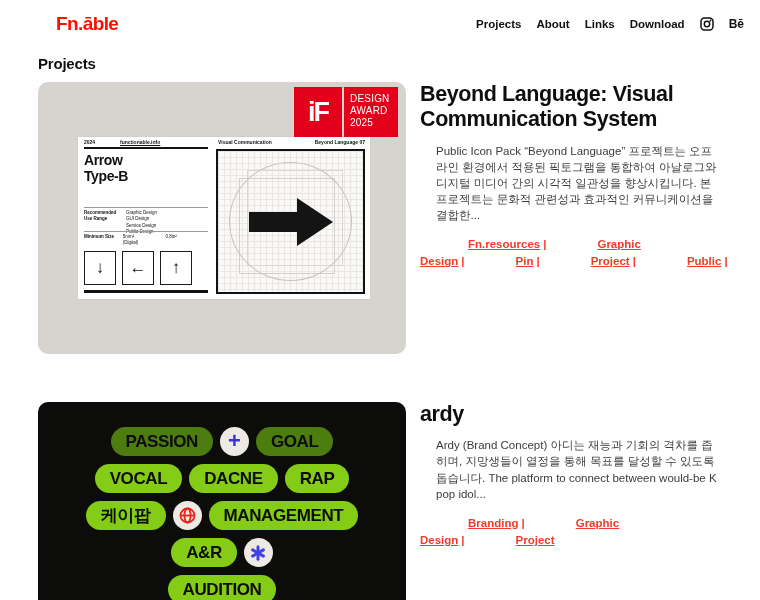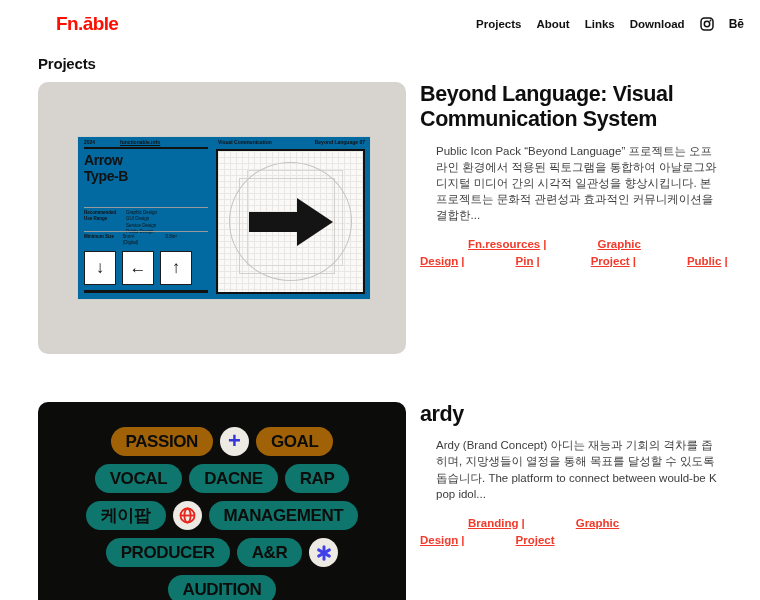--- a/index.html
+++ b/index.html
@@ -23,21 +23,21 @@
   .row.first { margin-bottom:48px; }
   .card { flex:0 0 368px; width:368px; border-radius:10px; position:relative; cursor:pointer; }
   .card1 { height:272px; background:#d7d4d0; }
   .info { flex:1; max-width:330px; padding-right:14px; }
   .proj-title { font-size:21.5px; font-weight:bold; line-height:1.18; letter-spacing:-0.4px; margin:0 0 10px; color:#0e0e0e; }
   .desc { font-size:11.5px; line-height:1.4; color:#3c3c3c; margin:0 16px 13px; }
   .tags { font-size:11.5px; font-weight:bold; color:#f23a2a; line-height:1.5; }
   .tag { color:#f23a2a; text-decoration:underline; cursor:pointer;padding-left:48px; }
   .tag-sep { margin:0 3px; text-decoration:none; }
   
-  .sheet { position:absolute; left:40px; top:55px; width:292px; height:162px; background:#0369a1;
+  .sheet { position:absolute; left:40px; top:55px; width:292px; height:162px; background:#ffffff;
     box-shadow:0 0 0 0.5px #c9c7c3; }
   .meta { position:absolute; top:3px; font-size:5px; font-weight:bold; color:#111; line-height:1; }
   .meta-year { left:6px; }
   .meta-site { left:42px; text-decoration:underline; }
   .meta-center { left:140px; }
   .meta-right { right:5px; }
   .rule-top { position:absolute; left:6px; top:10px; width:124px; height:2px; background:#111; }
   .sheet-title { position:absolute; left:6px; top:15px; font-size:14px; font-weight:bold;
     line-height:1.15; letter-spacing:-0.4px; white-space:pre-line; }
   .spec-row { position:absolute; left:6px; width:124px; display:flex; border-top:0.5px solid #9a9a9a;
@@ -62,23 +62,23 @@
   
   .award { position:absolute; top:5px; right:8px; display:flex; gap:2px; }
   .award-sq { background:#e2001a; height:50px; color:#fff; }
   .award-logo { width:48px; display:flex; align-items:center; justify-content:center;
     font-weight:bold; font-size:27px; letter-spacing:-2px; }
   .award-text { width:54px; font-size:10px; line-height:1.2; padding:6px 0 0 6px; letter-spacing:0.2px; }
   
   .card2 { height:240px; background:#0c0c0a; padding-top:25px;
     display:flex; flex-direction:column; gap:8px; overflow:hidden; }
   .pill-row { display:flex; justify-content:center; align-items:center; gap:7px; height:29px; flex:0 0 29px; }
-  .pill { background:#0f766e; color:#0c0c0a; height:29px; border-radius:999px; padding:0 15px;
+  .pill { background:#84cc16; color:#0c0c0a; height:29px; border-radius:999px; padding:0 15px;
     display:flex; align-items:center; font-size:17px; font-weight:bold; letter-spacing:-0.4px; }
-  .pill.green { background:#a16207; }
+  .pill.green { background:#4d7c0f; }
   .circle-btn { width:29px; height:29px; border-radius:50%; background:#edeae4;
     display:flex; align-items:center; justify-content:center; flex:0 0 29px; }
   .plus-glyph { color:#3535d8; font-size:22px; font-weight:bold; line-height:1; margin-top:-2px; }
 </style>
 </head>
 <body>
 
 <header class="site-header">
   <div class="logo">Fn.āble</div>
   <nav class="nav">
@@ -136,20 +136,28 @@
         <div class="panel">
           <div class="guide-sq2"></div>
           <div class="guide-sq1"></div>
           <div class="guide-circle"></div>
           <svg class="big-arrow" width="88" height="60" viewBox="0 0 88 60">
             <polygon points="2,20 50,20 50,6 86,30 50,54 50,40 2,40" fill="#141414"></polygon>
           </svg>
         </div>
       </div>
 
+      <div class="award">
+        <div class="award-sq award-logo">iF</div>
+        <div class="award-sq award-text">
+          <div>DESIGN</div>
+          <div>AWARD</div>
+          <div>2025</div>
+        </div>
+      </div>
     </div>
 
     <div class="info">
       <h2 class="proj-title">Beyond Language: Visual Communication System</h2>
       <p class="desc">Public Icon Pack “Beyond Language” 프로젝트는 오프라인 환경에서 적용된 픽토그램을 통합하여 아날로그와 디지털 미디어 간의 시각적 일관성을 향상시킵니다. 본 프로젝트는 문화적 관련성과 효과적인 커뮤니케이션을 결합한...</p>
       <div class="tags">
         <a class="tag">Fn.resources</a><span class="tag-sep">|</span><a class="tag">Graphic Design</a><span class="tag-sep">|</span><a class="tag">Pin</a><span class="tag-sep">|</span><a class="tag">Project</a><span class="tag-sep">|</span><a class="tag">Public</a><span class="tag-sep">|</span><a class="tag">UX/UI</a>
       </div>
     </div>
   </section>
@@ -173,21 +181,20 @@
         <div class="circle-btn">
           <svg width="17" height="17" viewBox="0 0 17 17" fill="none">
             <circle cx="8.5" cy="8.5" r="7" stroke="#e8251c" stroke-width="1.8"></circle>
             <ellipse cx="8.5" cy="8.5" rx="3.1" ry="7" stroke="#e8251c" stroke-width="1.8"></ellipse>
             <line x1="1.5" y1="8.5" x2="15.5" y2="8.5" stroke="#e8251c" stroke-width="1.8"></line>
           </svg>
         </div>
         <div class="pill">MANAGEMENT</div>
       </div>
       <div class="pill-row">
-        <div class="pill">PRODUCER</div>
         <div class="pill">A&amp;R</div>
         <div class="circle-btn">
           <svg width="16" height="16" viewBox="0 0 16 16">
             <g stroke="#4040e8" stroke-width="3" stroke-linecap="round">
               <line x1="8" y1="1.8" x2="8" y2="14.2"></line>
               <line x1="2.6" y1="4.9" x2="13.4" y2="11.1"></line>
               <line x1="2.6" y1="11.1" x2="13.4" y2="4.9"></line>
             </g>
           </svg>
         </div>

